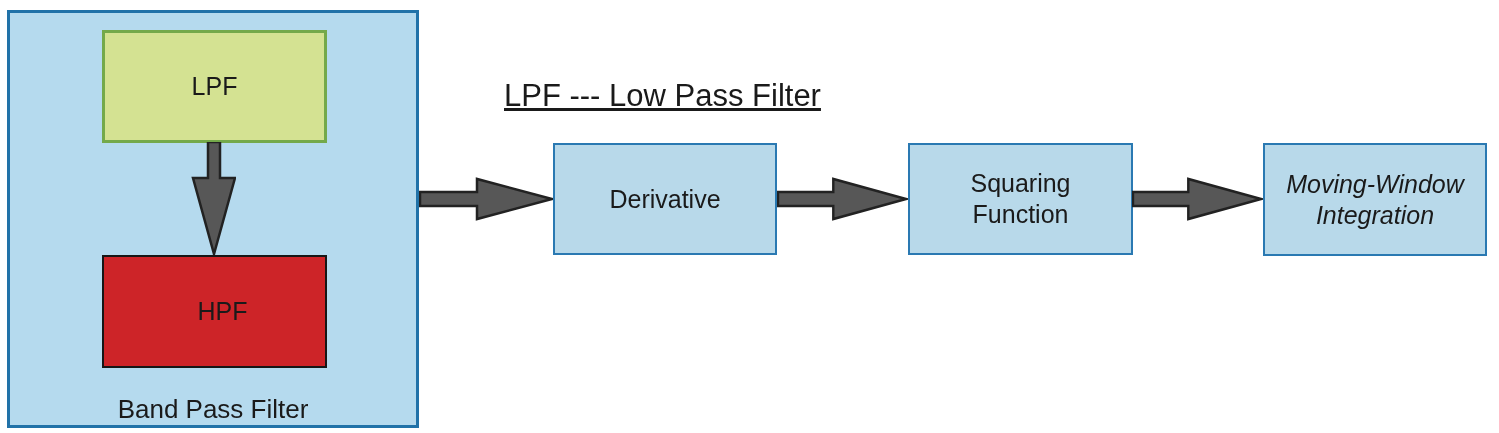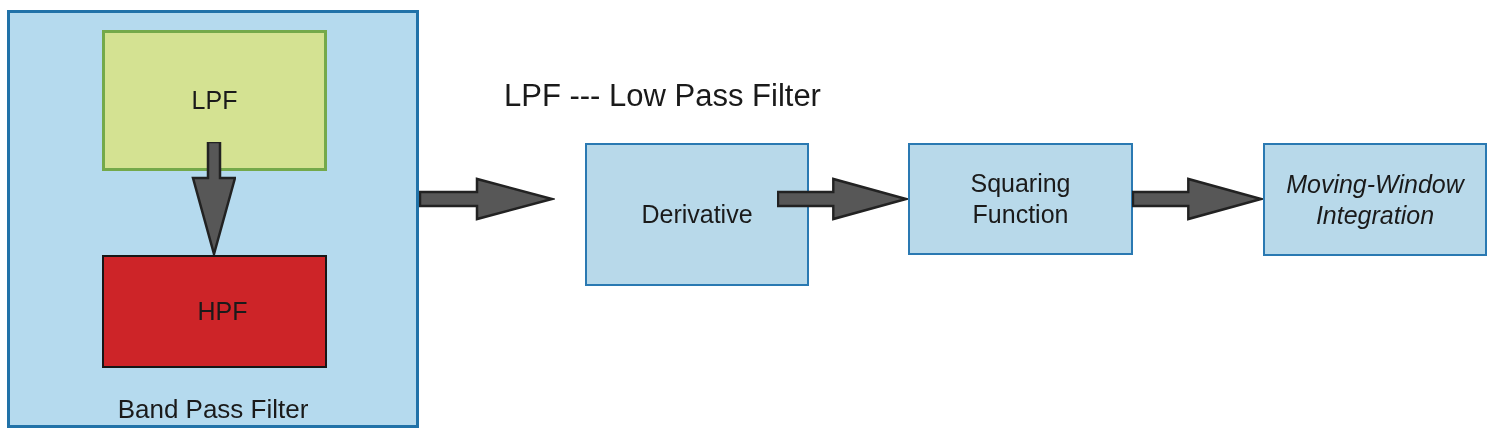--- a/index.html
+++ b/index.html
@@ -31,21 +31,21 @@
     width: 412px;
     text-align: center;
     font-size: 26px;
     line-height: 30px;
     color: #1a1a1a;
   }
 
   
   .lpf-box {
     left: 102px; top: 30px;
-    width: 225px; height: 141px;
+    width: 225px; height: 113px;
     background: #d4e292;
     border: 3px solid #74a94a;
     box-sizing: border-box;
     display: flex; align-items: center; justify-content: center;
     font-size: 25px;
   }
   .hpf-box {
     left: 102px; top: 255px;
     width: 225px; height: 113px;
     background: #cd2428;
@@ -60,27 +60,27 @@
   .block {
     background: #b8d9ea;
     border: 2px solid #2a79b2;
     box-sizing: border-box;
     display: flex; align-items: center; justify-content: center;
     text-align: center;
     font-size: 25px;
     line-height: 31px;
     padding: 0 14px;
   }
-  .block-derivative { left: 553px; top: 143px; width: 224px; height: 143px; margin-left: 32px; }
+  .block-derivative { left: 553px; top: 143px; width: 224px; height: 112px; }
   .block-squaring   { left: 908px; top: 143px; width: 225px; height: 112px; }
   .block-mwi        { left: 1263px; top: 143px; width: 224px; height: 113px; font-style: italic; }
 
   
   .legend-line1 { left: 497px; top: 2px;  font-size: 31px; line-height: 36px; white-space: nowrap; }
-  .legend-line2 { left: 504px; top: 78px; font-size: 31px; line-height: 36px; white-space: nowrap; }
+  .legend-line2 { left: 504px; top: 78px; font-size: 31px; line-height: 36px; white-space: nowrap; text-decoration: underline; }
 
   
   .arrow-right { top: 176px; height: 46px; }
   .arrow-right svg, .arrow-down svg { display: block; width: 100%; height: 100%; }
   .arrow-r1 { left: 419px;  width: 136px; }
   .arrow-r2 { left: 777px;  width: 132px; }
   .arrow-r3 { left: 1132px; width: 132px; }
   .arrow-down { left: 190px; top: 142px; width: 46px; height: 114px; }
 </style>
 </head>

